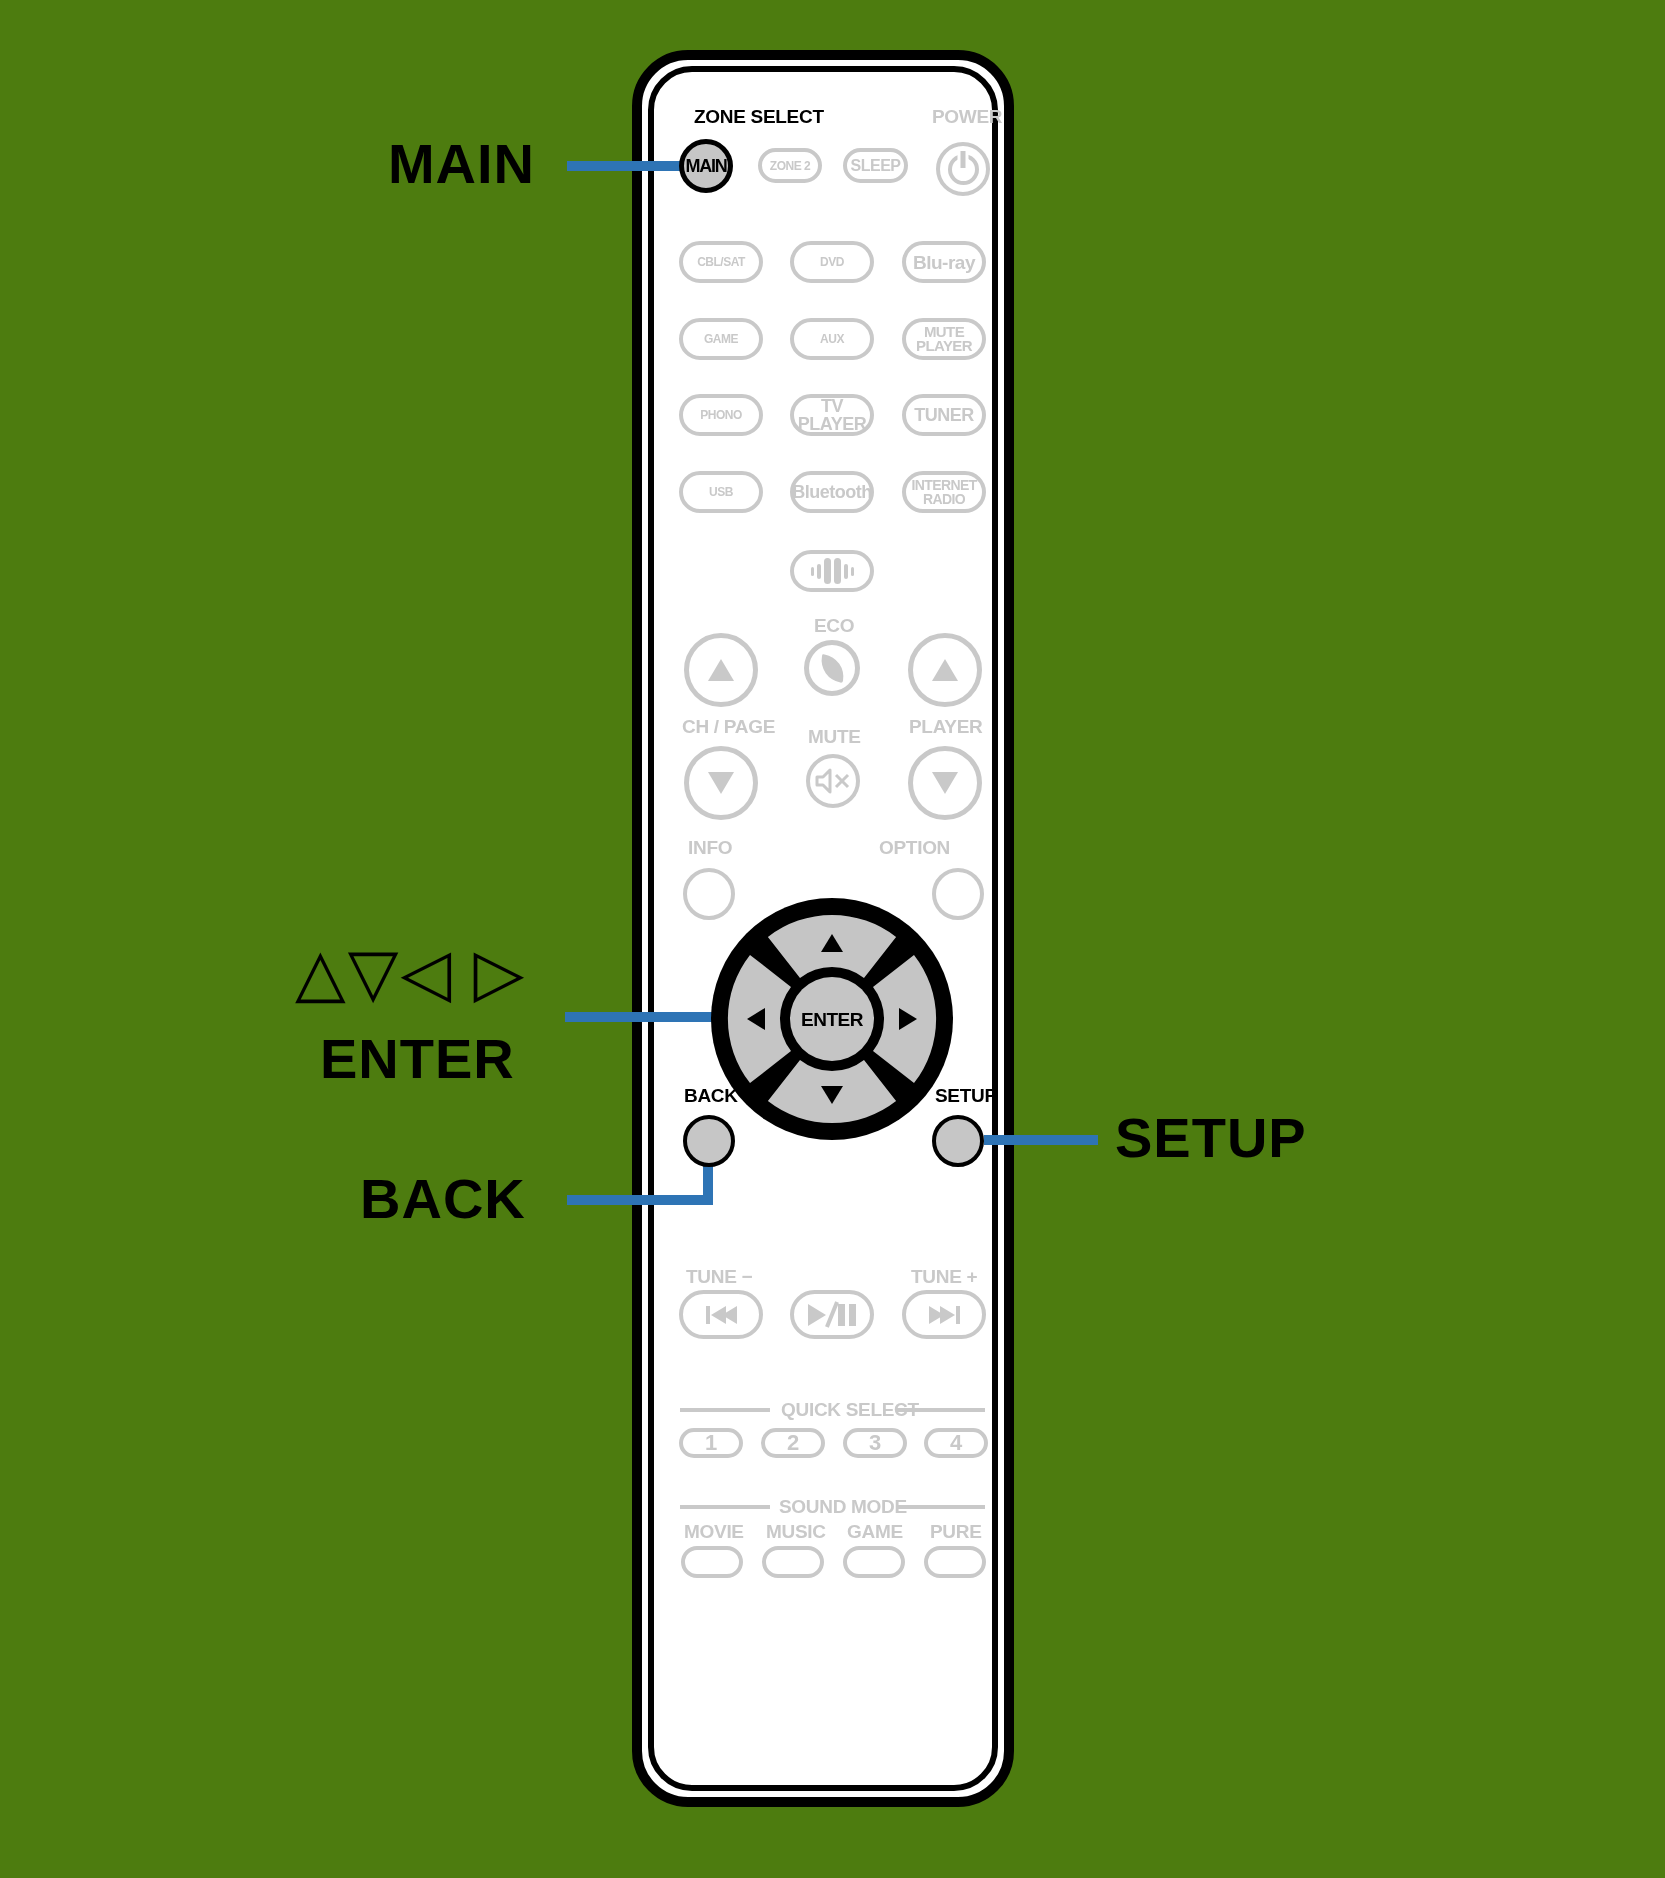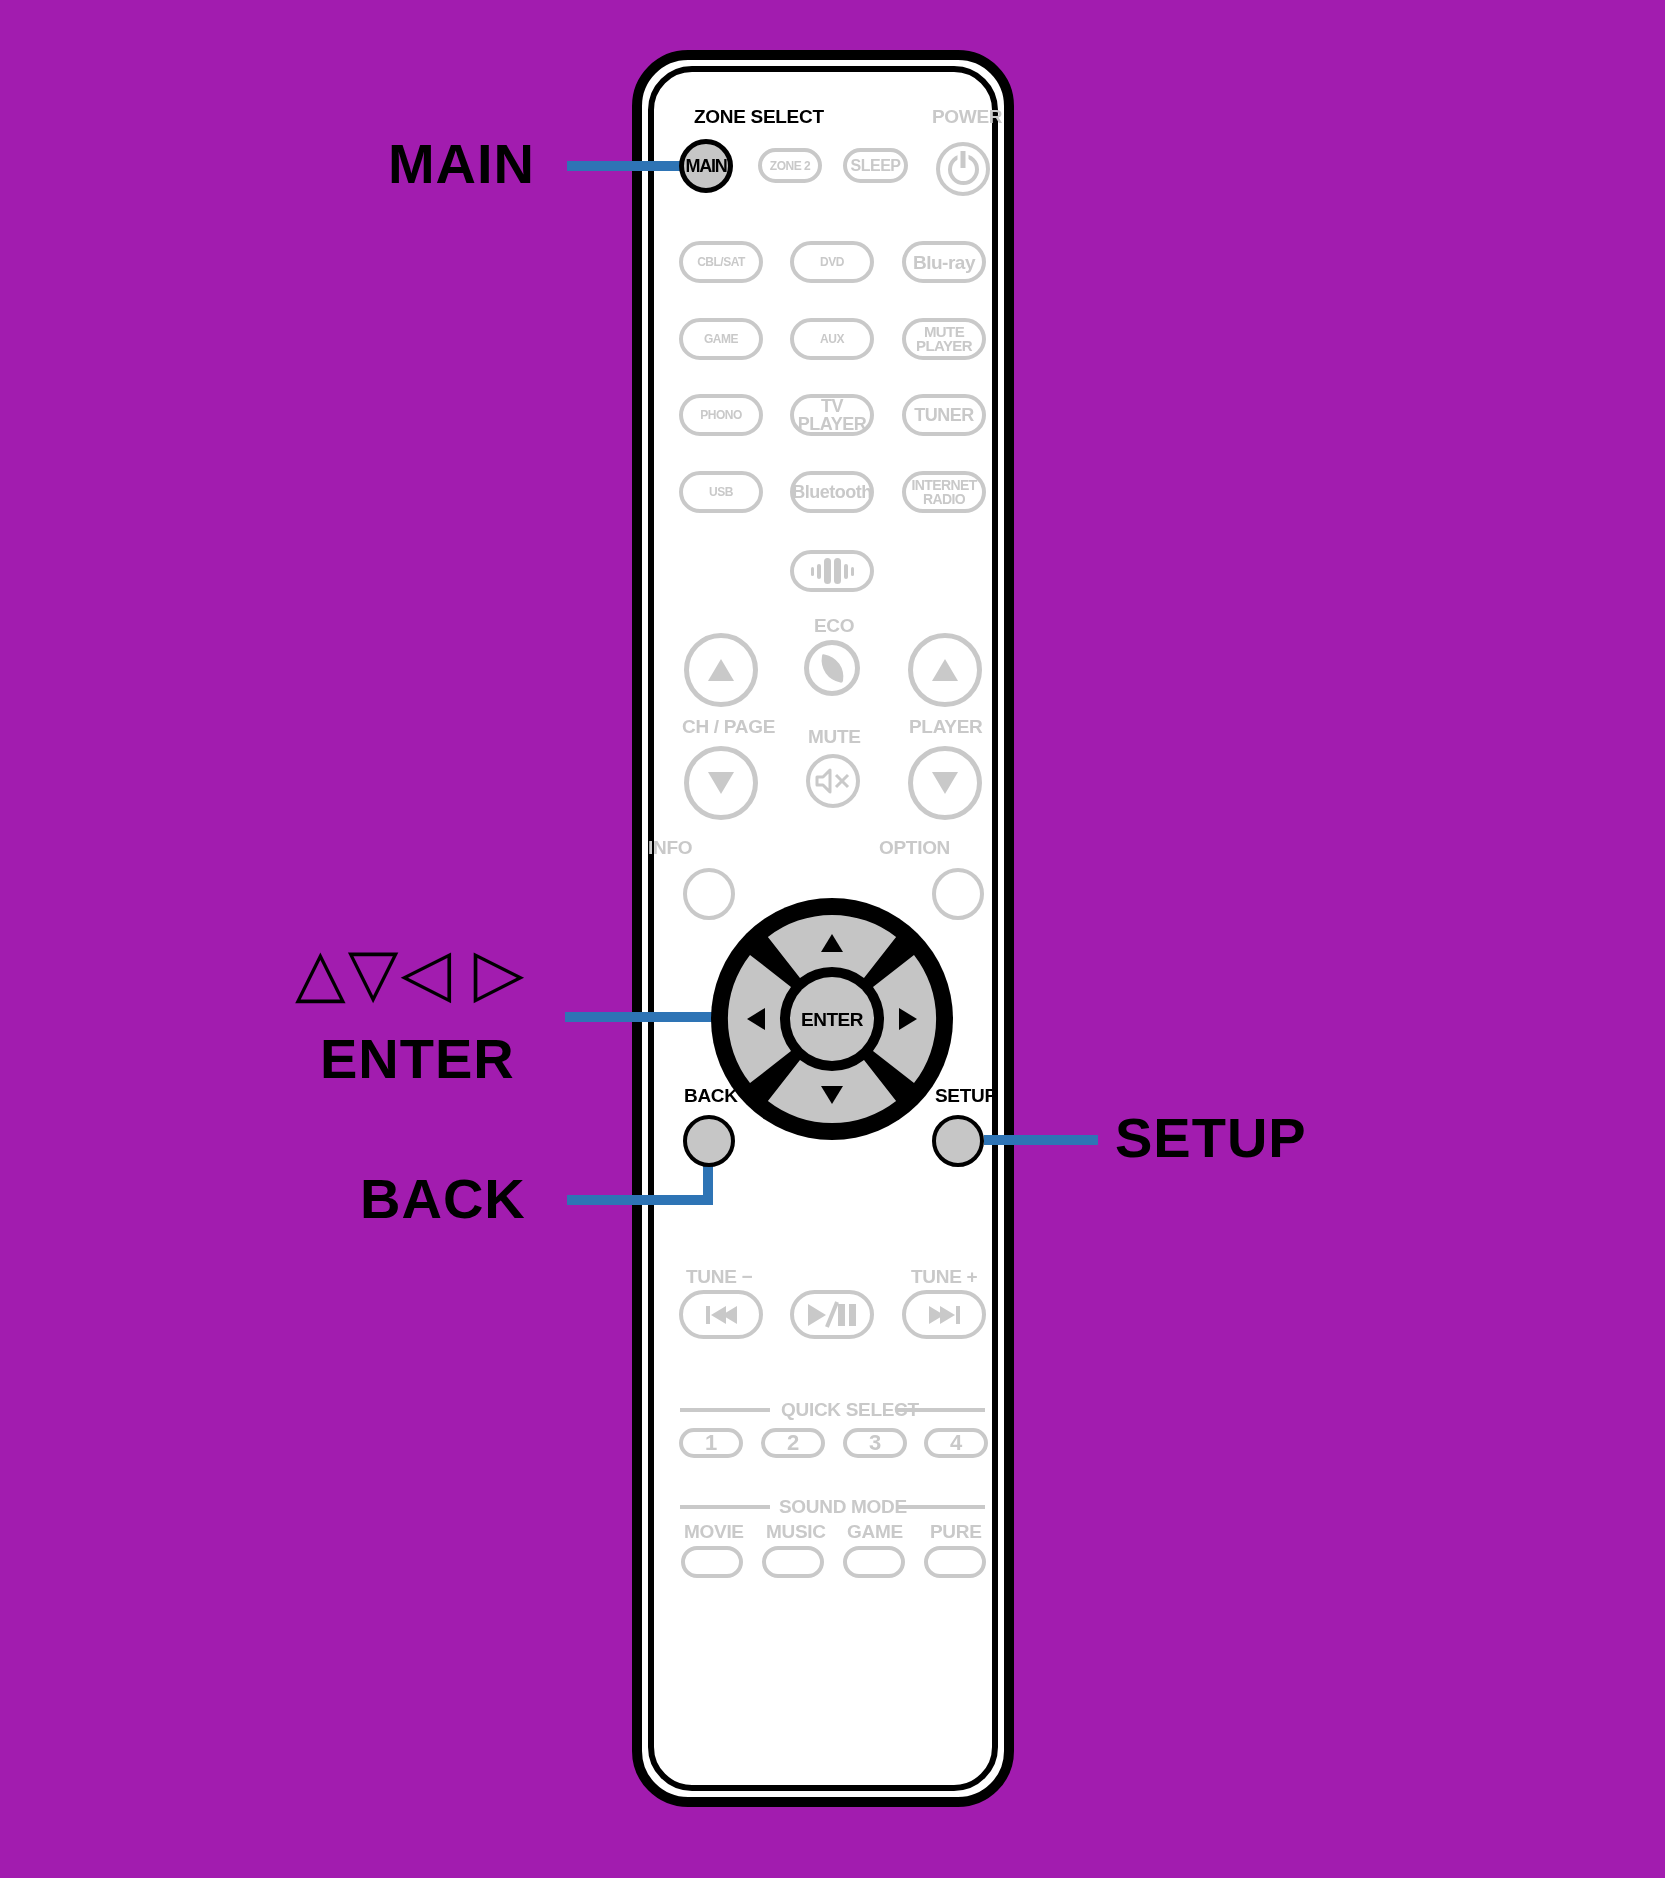--- a/index.html
+++ b/index.html
@@ -3,21 +3,21 @@
 <meta charset="utf-8">
 <style>
   :root{
     --accent:#2e74b5;
     --gray:#c9c9c9;
     --keyfill:#c6c6c6;
     --padgray:#c5c5c5;
   }
   *{margin:0;padding:0;box-sizing:border-box;}
   body{background:#fff;font-family:"Liberation Sans",sans-serif;}
-  #canvas{position:relative;width:1665px;height:1878px;background:#a21caf;overflow:hidden;}
+  #canvas{position:relative;width:1665px;height:1878px;background:#4d7c0f;overflow:hidden;}
 
   
   .remote-outer{position:absolute;left:632px;top:50px;width:382px;height:1757px;
     border:10px solid #000;border-radius:56px;background:#fff;}
   .remote-inner{position:absolute;left:648px;top:66px;width:350px;height:1725px;
     border:6px solid #000;border-radius:44px;background:#fff;}
 
   
   .lbl{position:absolute;color:var(--gray);font-weight:700;font-size:19px;
     letter-spacing:-0.3px;white-space:nowrap;line-height:1;}
@@ -143,21 +143,21 @@
     <svg width="36" height="26" viewBox="0 0 36 26">
       <polygon points="2,9 8,9 15,2 15,24 8,17 2,17" fill="none" stroke="#c9c9c9" stroke-width="3" stroke-linejoin="round"></polygon>
       <line x1="21" y1="7" x2="33" y2="19" stroke="#c9c9c9" stroke-width="3"></line>
       <line x1="33" y1="7" x2="21" y2="19" stroke="#c9c9c9" stroke-width="3"></line>
     </svg>
   </div>
   <div class="circ" style="left:908px;top:746px;width:74px;height:74px;border-width:5px;">
     <span class="tri-down"></span>
   </div>
 
-  <div class="lbl" style="left:648px;top:838px;">INFO</div>
+  <div class="lbl" style="left:688px;top:838px;">INFO</div>
   <div class="lbl" style="left:879px;top:838px;">OPTION</div>
   <div class="circ" style="left:683px;top:868px;width:52px;height:52px;"></div>
   <div class="circ" style="left:932px;top:868px;width:52px;height:52px;"></div>
 
   <svg style="position:absolute;left:711px;top:898px;z-index:6;" width="242" height="242" viewBox="0 0 242 242">
     <circle cx="121" cy="121" r="121" fill="#000"></circle>
     <g fill="#c5c5c5">
       <path d="M56.9,39 A104,104 0 0 1 185.1,39 L153,80 A52,52 0 0 0 89,80 Z"></path>
       <path d="M56.9,39 A104,104 0 0 1 185.1,39 L153,80 A52,52 0 0 0 89,80 Z" transform="rotate(90 121 121)"></path>
       <path d="M56.9,39 A104,104 0 0 1 185.1,39 L153,80 A52,52 0 0 0 89,80 Z" transform="rotate(180 121 121)"></path>

